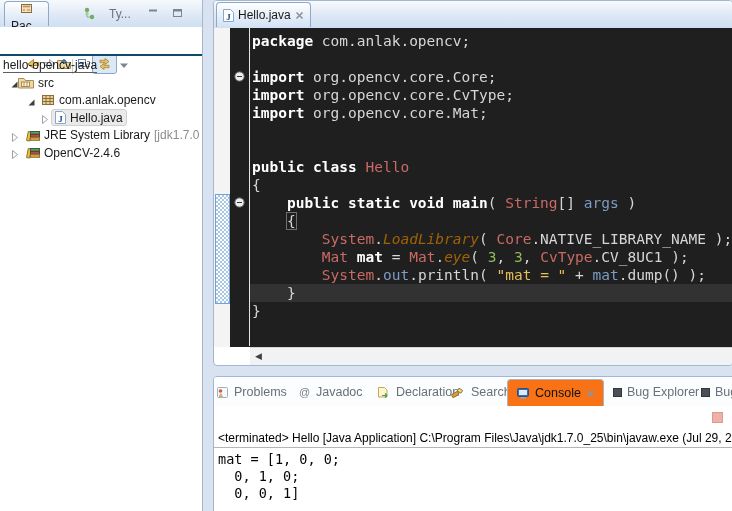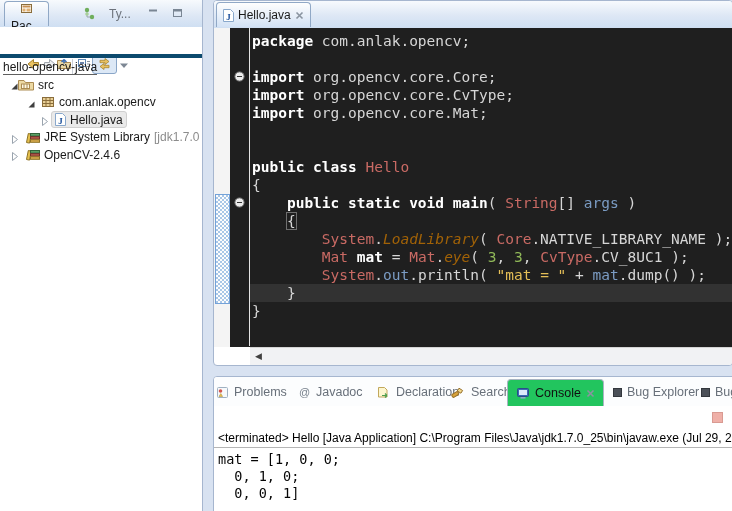--- a/index.html
+++ b/index.html
@@ -14,21 +14,21 @@
   .tab-active{position:absolute;top:1px;height:25px;box-sizing:border-box;
               background:linear-gradient(#fefefe,#d3e2f5);border:1px solid #90a8c6;border-bottom:none;
               border-radius:4px 4px 0 0;display:flex;align-items:center;gap:4px;padding:0 6px;}
   .tab-inactive{position:absolute;top:1px;height:25px;display:flex;align-items:center;gap:13px;
                 padding:0 6px;color:#6d737c;}
   .winbtn{position:absolute;top:7px;width:15px;height:12px;display:flex;align-items:center;justify-content:center;cursor:default;}
   #pe-toolbar{position:absolute;left:0;top:27px;right:0;height:27px;background:#fff;}
   .tbtn{position:absolute;top:30px;display:flex;align-items:center;justify-content:center;}
   .tbtn.pressed{border:1px solid #8aa6c8;background:#dce8f6;border-radius:3px;padding:2px 3px;top:27px;}
   .tsep{position:absolute;top:32px;width:1px;height:15px;background:#c9ced6;}
-  #pe-tree{position:absolute;left:0;top:54px;right:0;bottom:0;border-top:4px solid #0c4a6e;overflow:hidden;padding-left:33px;}
+  #pe-tree{position:absolute;left:0;top:54px;right:0;bottom:0;border-top:2px solid #0c4a6e;overflow:hidden;padding-left:33px;}
   .tree-row{position:absolute;left:0;right:0;height:17px;}
   .tr-arrow{position:absolute;top:4px;width:9px;height:9px;}
   .tr-box{position:absolute;top:0;height:17px;display:inline-flex;align-items:center;gap:4px;
           padding:0 3px;white-space:nowrap;box-sizing:border-box;}
   .tr-box.selected{background:#eaeaea;border:1px solid #d0d0d0;border-radius:3px;}
   .tr-label{white-space:nowrap;}
   .tr-label.focused{border-bottom:1px solid #5f5f5f;}
   .tr-suffix{color:#8c8c8c;white-space:nowrap;}
 
   
@@ -57,21 +57,21 @@
   .fold{position:absolute;left:20px;width:11px;height:11px;}
   #ed-hscroll{position:absolute;left:36px;top:346px;right:0;height:17px;background:#f1f2f4;
               border-top:1px solid #d4d4d4;}
   #ed-hscroll .sb-arrow{position:absolute;left:5px;top:3px;font-size:9px;color:#404040;}
 
   
   #bottom-panel{left:213px;top:376px;width:520px;height:136px;border-radius:4px 0 0 0;overflow:hidden;}
   #bt-tabs{position:absolute;left:0;top:0;right:0;height:29px;background:#fcfdfe;}
   .btab{position:absolute;top:4px;height:22px;display:flex;align-items:center;gap:5px;
         color:#68707a;white-space:nowrap;font-size:12.5px;}
-  .btab.active{top:2px;height:27px;box-sizing:border-box;background:#22c55e;border:1px solid #a9b4c2;
+  .btab.active{top:2px;height:27px;box-sizing:border-box;background:#f97316;border:1px solid #a9b4c2;
                border-bottom:none;border-radius:4px 4px 0 0;padding:0 8px;color:#111;}
   #console-area{position:absolute;left:0;top:29px;right:0;bottom:0;background:#fff;}
   #console-status{position:absolute;left:4px;top:25px;right:0;white-space:nowrap;overflow:hidden;
                   color:#000;font-size:12px;}
   #console-sep{position:absolute;left:0;top:41px;right:0;height:1px;background:#b5b5b5;}
   #console-output{position:absolute;left:4px;top:45px;right:0;}
   .con-line{height:17px;line-height:17px;white-space:pre;color:#050505;
             font-family:"DejaVu Sans Mono",monospace;font-size:13.5px;}
   #terminate-btn{position:absolute;right:9px;top:6px;width:11px;height:11px;}
   .icon{display:inline-flex;align-items:center;justify-content:center;line-height:0;}

